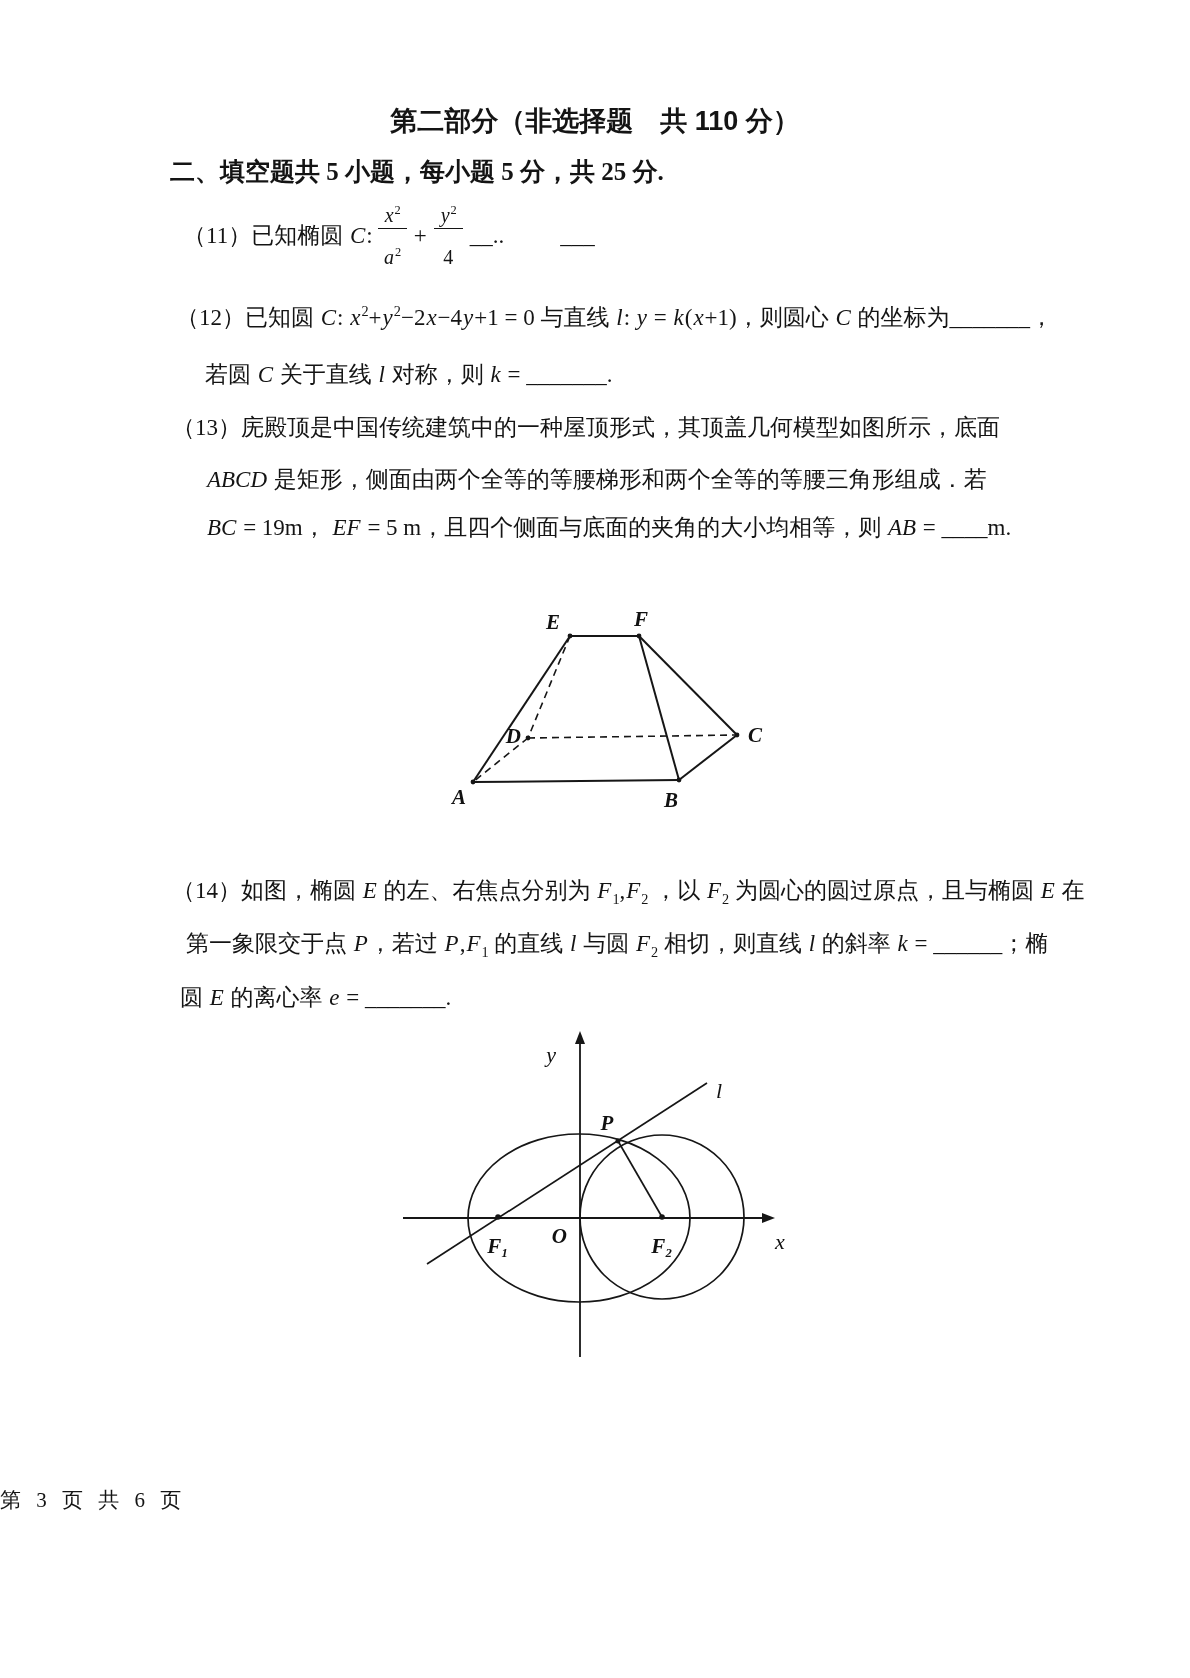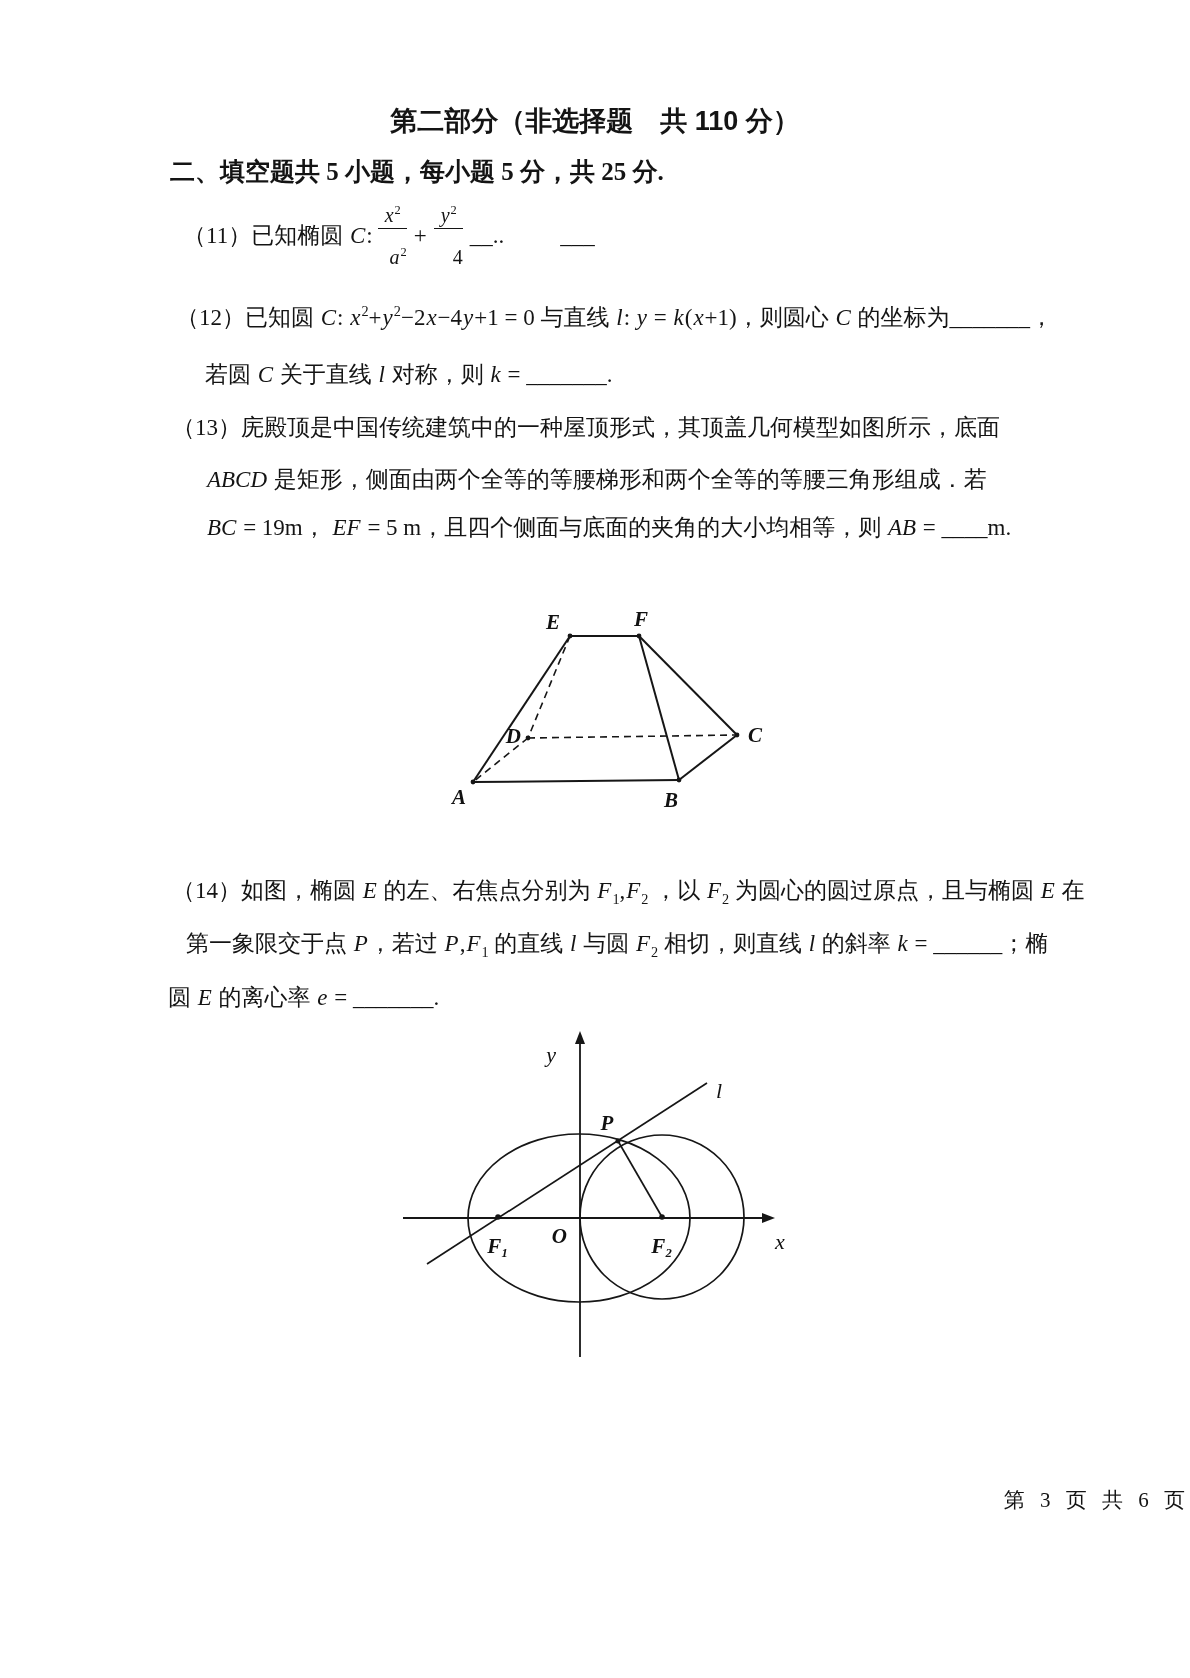--- a/index.html
+++ b/index.html
@@ -19,40 +19,40 @@
     font-family:Liberation Serif, serif;
   }
   .line{font-size:23px;line-height:32px;}
   .it{font-style:italic;padding:0 1px;}
   sup,sub{font-size:0.62em;line-height:0;}
   .p11row{
     top:197px;left:183px;display:flex;align-items:center;height:78px;
     font-size:23px;
   }
   .frac{
-    display:inline-flex;flex-direction:column;align-items:flex-end;
+    display:inline-flex;flex-direction:column;align-items:center;
     margin:0 5px;font-size:20px;line-height:1.15;
   }
   .frac .num{border-bottom:1.6px solid #141414;padding:0 6px 1px 6px;}
   .frac .den{padding-top:17px;}
   .plus{margin:0 2px;}
   .tail1{margin-left:2px;}
   .tail2{margin-left:56px;}
   .fig{position:absolute;}
   .fig line, .fig polyline{stroke:#161616;fill:none;}
   .solid{stroke-width:2;}
   .dashed{stroke-width:1.6;stroke-dasharray:7 5;}
   .curve{stroke:#161616;stroke-width:1.7;fill:none;}
   .axis{stroke:#161616;stroke-width:1.8;}
   .fig text{font-family:"Liberation Serif","DejaVu Serif",serif;fill:#111;}
   .ptlabel{font-size:21px;font-style:italic;font-weight:bold;}
   .axlabel{font-size:22px;font-style:italic;}
   .dot{fill:#161616;}
   .footer{
-    top:1486px;left:0;width:1190px;text-align:right;
+    top:1486px;left:0;width:1190px;text-align:left;
     font-size:21px;letter-spacing:5px;
   }
 </style>
 </head>
 <body>
 
 <div>
 
   <div class="abs title">第二部分（非选择题　共 110 分）</div>
 
@@ -105,21 +105,21 @@
     <text class="ptlabel" x="560" y="629" text-anchor="end">E</text>
     <text class="ptlabel" x="641" y="626" text-anchor="middle">F</text>
     <text class="ptlabel" x="521" y="743" text-anchor="end">D</text>
     <text class="ptlabel" x="748" y="742" text-anchor="start">C</text>
     <text class="ptlabel" x="459" y="804" text-anchor="middle">A</text>
     <text class="ptlabel" x="671" y="807" text-anchor="middle">B</text>
   </svg>
 
   <div class="abs line" style="top:875px;left:172px"><span>（14）如图，椭圆 </span><span class="it">E</span><span> 的左、右焦点分别为 </span><span class="it">F</span><sub>1</sub><span>,</span><span class="it">F</span><sub>2</sub><span> ，以 </span><span class="it">F</span><sub>2</sub><span> 为圆心的圆过原点，且与椭圆 </span><span class="it">E</span><span> 在</span></div>
   <div class="abs line" style="top:928px;left:186px"><span>第一象限交于点 </span><span class="it">P</span><span>，若过 </span><span class="it">P</span><span>,</span><span class="it">F</span><sub>1</sub><span> 的直线 </span><span class="it">l</span><span> 与圆 </span><span class="it">F</span><sub>2</sub><span> 相切，则直线 </span><span class="it">l</span><span> 的斜率 </span><span class="it">k</span><span> = </span><span>______</span><span>；椭</span></div>
-  <div class="abs line" style="top:982px;left:168px"><span>圆 </span><span class="it">E</span><span> 的离心率 </span><span class="it">e</span><span> = </span><span>_______</span><span>.</span></div>
+  <div class="abs line" style="top:982px;left:180px"><span>圆 </span><span class="it">E</span><span> 的离心率 </span><span class="it">e</span><span> = </span><span>_______</span><span>.</span></div>
 
   <svg class="fig" style="left:390px;top:1020px" width="410" height="350" viewBox="390 1020 410 350">
     <g>
       <line class="axis" x1="403" y1="1218" x2="764" y2="1218"></line>
       <polygon class="dot" points="775,1218 762,1213 762,1223"></polygon>
     </g>
     <g>
       <line class="axis" x1="580" y1="1357" x2="580" y2="1042"></line>
       <polygon class="dot" points="580,1031 575,1044 585,1044"></polygon>
     </g>

